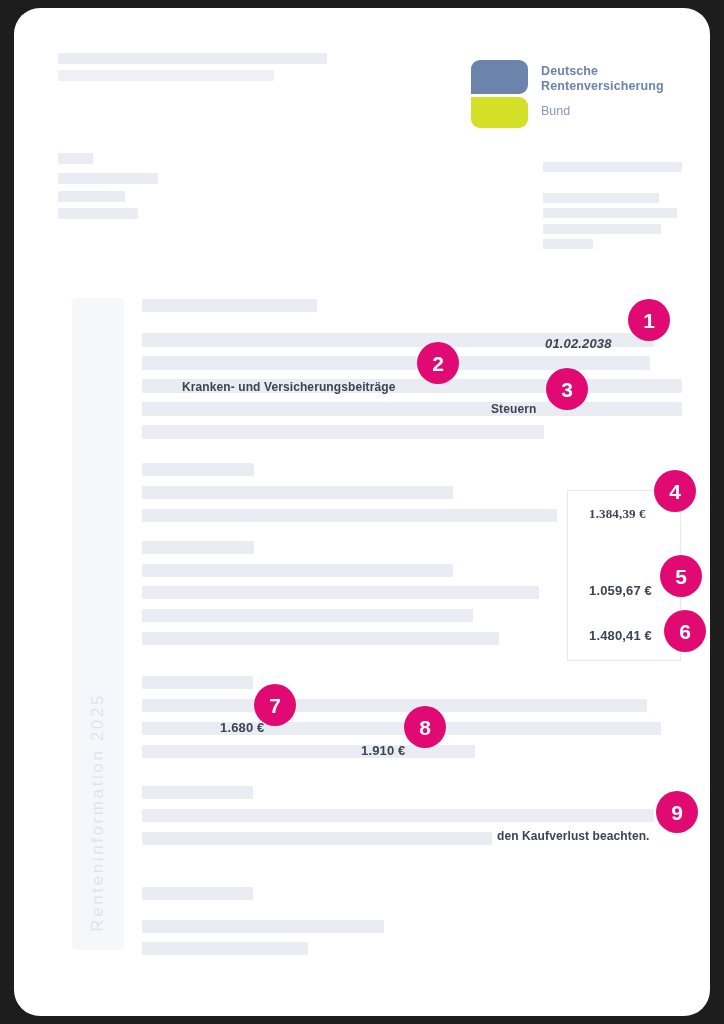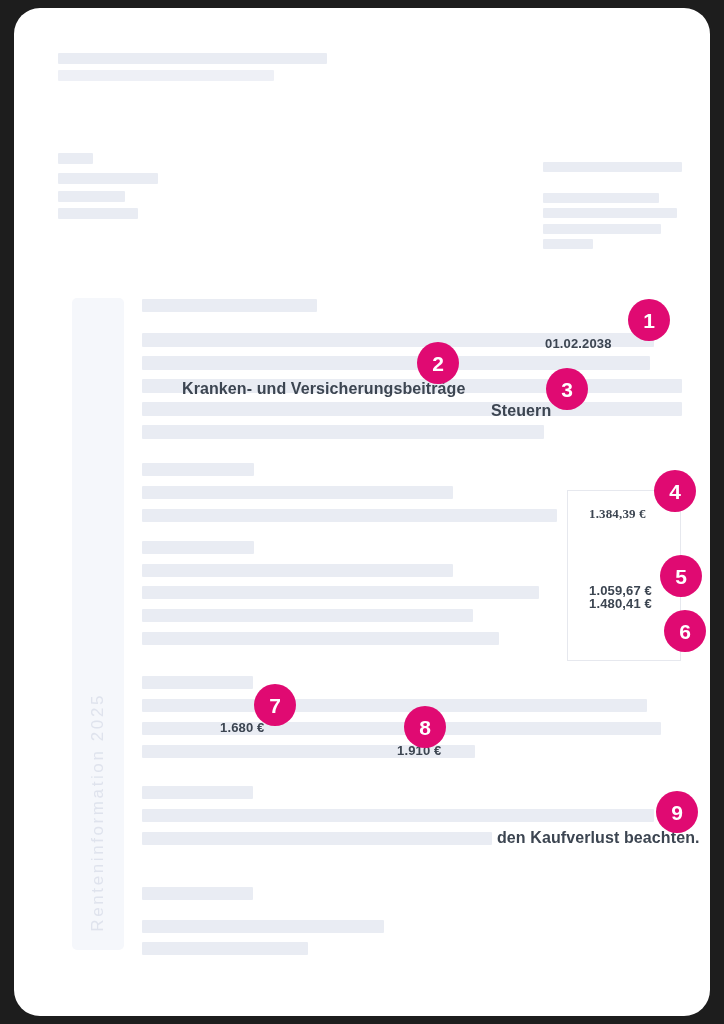--- a/index.html
+++ b/index.html
@@ -129,21 +129,21 @@
     top: 482px;
     width: 114px;
     height: 171px;
     border: 1px solid #e6e8ee;
     background: transparent;
   }
 
   
   .doc-text {
     position: absolute;
-    font-size: 16px;
+    font-size: 12px;
     font-weight: bold;
     color: #3c4551;
     white-space: nowrap;
     letter-spacing: 0.1px;
   }
   .doc-text.num {
     font-size: 13px;
     letter-spacing: 0.15px;
   }
 
@@ -177,20 +177,33 @@
     <div class="bar" style="left:44px; top:165px; width:100px; height:11px;"></div>
     <div class="bar" style="left:44px; top:183px; width:67px; height:11px;"></div>
     <div class="bar" style="left:44px; top:200px; width:80px; height:11px;"></div>
 
     <div class="bar" style="left:529px; top:154px; width:139px; height:10px;"></div>
     <div class="bar" style="left:529px; top:185px; width:116px; height:10px;"></div>
     <div class="bar" style="left:529px; top:200px; width:134px; height:10px;"></div>
     <div class="bar" style="left:529px; top:216px; width:118px; height:10px;"></div>
     <div class="bar" style="left:529px; top:231px; width:50px; height:10px;"></div>
 
+    <div class="logo-wrap">
+      <div class="logo-mark">
+        <div class="logo-top"></div>
+        <div class="logo-bot"></div>
+      </div>
+      <div class="logo-text">
+        <div class="logo-title">
+          <div>Deutsche</div>
+          <div>Rentenversicherung</div>
+        </div>
+        <div class="logo-sub">Bund</div>
+      </div>
+    </div>
 
     <div class="side-tab">
       <div class="side-tab-label">
         <span>Renteninformation 2025</span>
       </div>
     </div>
 
     <div class="bar" style="left:128px; top:291px; width:175px; height:13px;"></div>
 
     <div class="bar" style="left:128px; top:325px; width:512px; height:14px;"></div>
@@ -217,30 +230,30 @@
     <div class="bar" style="left:128px; top:737px; width:333px; height:13px;"></div>
 
     <div class="bar" style="left:128px; top:778px; width:111px; height:13px;"></div>
     <div class="bar" style="left:128px; top:801px; width:512px; height:13px;"></div>
     <div class="bar" style="left:128px; top:824px; width:350px; height:13px;"></div>
 
     <div class="bar" style="left:128px; top:879px; width:111px; height:13px;"></div>
     <div class="bar" style="left:128px; top:912px; width:242px; height:13px;"></div>
     <div class="bar" style="left:128px; top:934px; width:166px; height:13px;"></div>
 
-    <div class="doc-text num" style="left:531px; top:328px;">01.02.2038</div>
+    <div class="doc-text num" style="left:531px; top:328px;font-style:italic;">01.02.2038</div>
     <div class="doc-text" style="left:168px; top:372px;">Kranken- und Versicherungsbeiträge</div>
     <div class="doc-text" style="left:477px; top:394px;text-align:center;">Steuern</div>
 
     <div class="doc-text num" style="left:575px; top:498px;font-family:Liberation Serif, serif;">1.384,39 €</div>
     <div class="doc-text num" style="left:575px; top:575px;">1.059,67 €</div>
-    <div class="doc-text num" style="left:575px; top:588px;">1.480,41 €</div>
+    <div class="doc-text num" style="left:575px; top:620px;">1.480,41 €</div>
 
     <div class="doc-text num" style="left:206px; top:712px;">1.680 €</div>
-    <div class="doc-text num" style="left:347px; top:735px;margin-left:36px;">1.910 €</div>
+    <div class="doc-text num" style="left:347px; top:735px;">1.910 €</div>
 
     <div class="doc-text" style="left:483px; top:821px;">den Kaufverlust beachten.</div>
 
     <div class="badge" style="left:614px; top:291px;">1</div>
     <div class="badge" style="left:403px; top:334px;">2</div>
     <div class="badge" style="left:532px; top:360px;">3</div>
     <div class="badge" style="left:640px; top:462px;">4</div>
     <div class="badge" style="left:646px; top:547px;">5</div>
     <div class="badge" style="left:650px; top:602px;">6</div>
     <div class="badge" style="left:240px; top:676px;">7</div>

